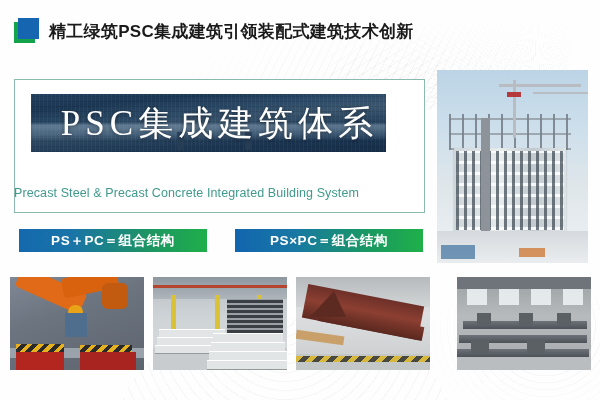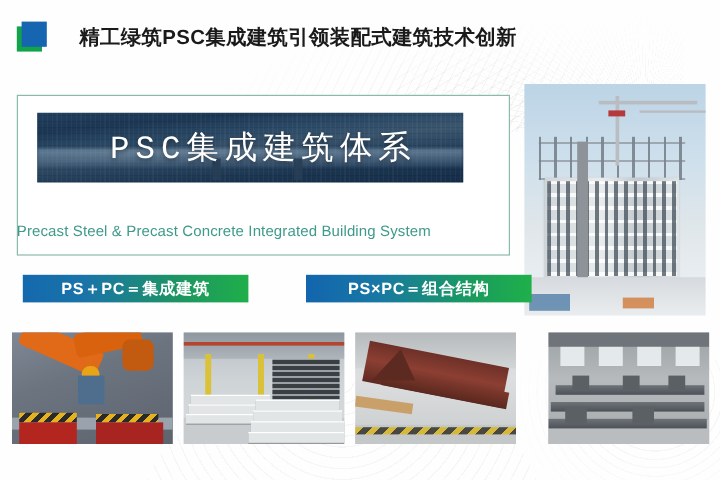--- a/index.html
+++ b/index.html
@@ -56,21 +56,21 @@
     background:repeating-conic-gradient(from 200deg at 90% 100%,
       rgba(0,0,0,0.04) 0deg,rgba(0,0,0,0.04) 0.35deg,
       rgba(0,0,0,0) 0.35deg,rgba(0,0,0,0) 2.4deg);
     -webkit-mask-image:radial-gradient(ellipse 250px 120px at 85% 100%,#000 30%,transparent 85%);
             mask-image:radial-gradient(ellipse 250px 120px at 85% 100%,#000 30%,transparent 85%);
   }
 
   
   #header{
     position:absolute;left:14px;top:18px;
-    display:flex;align-items:center;gap:26px;
+    display:flex;align-items:center;gap:9px;
     z-index:5;
   }
   .hdr-icon{position:relative;width:26px;height:26px;flex:0 0 auto;}
   .hdr-icon .sq-green{
     position:absolute;left:0;top:4px;width:21px;height:21px;background:#13a44b;
   }
   .hdr-icon .sq-blue{
     position:absolute;left:4px;top:0px;width:21px;height:21px;background:#1565b0;
   }
   #header-title{
@@ -104,41 +104,41 @@
       repeating-linear-gradient(0deg,rgba(0,0,0,0.10) 0px,rgba(0,0,0,0.10) 1px,rgba(0,0,0,0) 1px,rgba(0,0,0,0) 5px);
     opacity:0.75;
   }
   #banner .pier1,#banner .pier2{
     position:absolute;bottom:2px;width:7px;height:18px;
     background:rgba(40,62,86,0.85);filter:blur(0.4px);
   }
   #banner .pier1{left:146px;} #banner .pier2{left:214px;}
   #banner-text{
     position:absolute;inset:0;display:flex;align-items:center;justify-content:center;
-    color:#ffffff;font-size:27px;letter-spacing:5px;
+    color:#ffffff;font-size:35px;letter-spacing:5px;
     text-shadow:0 1px 4px rgba(0,0,0,0.45);
-    font-family:Liberation Mono, monospace;
+    font-family:Liberation Serif, serif;
     padding-left:22px;box-sizing:border-box;
   }
   #subtitle{
     position:absolute;left:14px;top:186px;width:411px;
     color:#3f9a8b;font-size:12.5px;z-index:6;
     letter-spacing:0.1px;
   }
 
   
   .bar{
     position:absolute;height:23px;z-index:6;
     display:flex;align-items:center;justify-content:center;
     color:#ffffff;font-size:13.5px;font-weight:bold;letter-spacing:0.6px;
     white-space:nowrap;
   }
   #bar-left{left:19px;top:229px;width:188px;
     background:linear-gradient(90deg,#1469ad 0%,#1a74a8 28%,#1d9464 68%,#1faf4a 100%);}
-  #bar-right{left:255px;top:229px;width:188px;
+  #bar-right{left:235px;top:229px;width:188px;
     background:linear-gradient(90deg,#1265ae 0%,#1878a4 32%,#1a9a60 72%,#1fb04a 100%);}
 
   
   .photo{position:absolute;overflow:hidden;z-index:5;background:#d8d8d8;}
 
   
   #photo-construction{left:437px;top:70px;width:151px;height:193px;
     background:linear-gradient(180deg,#bcd4e6 0%,#cfe0ec 34%,#dfe6ea 60%,#eef2f5 100%);}
   .cons-bldg{position:absolute;left:17px;top:78px;width:112px;height:88px;
     background:linear-gradient(90deg,#cfd6da,#e8eced 42%,#c2cacf 70%,#dfe4e6);
@@ -244,21 +244,21 @@
   <div id="banner">
     <div class="city-tex"></div>
     <div class="river"></div>
     <div class="pier1"></div>
     <div class="pier2"></div>
     <div id="banner-text">PSC集成建筑体系</div>
   </div>
 
   <div id="subtitle">Precast Steel &amp; Precast Concrete Integrated Building System</div>
 
-  <div class="bar" id="bar-left">PS＋PC＝集成建筑</div>
+  <div class="bar" id="bar-left">PS＋PC＝组合结构</div>
   <div class="bar" id="bar-right">PS×PC＝组合结构</div>
 
   <div class="photo" id="photo-construction">
     <div class="cons-frame"></div>
     <div class="cons-bldg">
       <div class="winrows"></div>
     </div>
     <div class="cons-col"></div>
     <div class="crane-m crane1v"></div>
     <div class="crane-m crane1h"></div>

